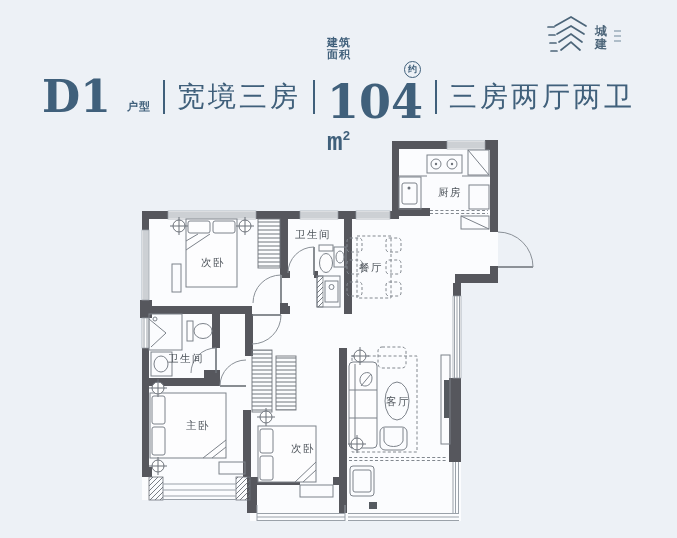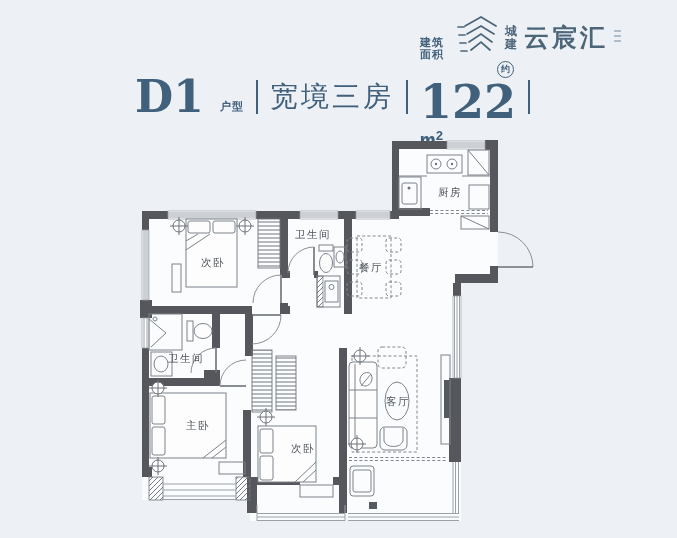--- a/index.html
+++ b/index.html
@@ -81,44 +81,46 @@
         <path d="M3 14 L9 14"></path>
         <path d="M4 22 L10 22"></path>
         <path d="M5 30 L11 30"></path>
         <path d="M6 38 L12 38"></path>
       </g>
     </svg>
     <div class="brand">
       <span>城</span>
       <span>建</span>
     </div>
-    <div class="name">云宸汇</div>
     <div class="seal"></div>
   </div>
 
   <div class="header">
     <div class="hdr-item">
       <span class="d1">D1</span>
       <span class="d1sub">户型</span>
     </div>
     <div class="divider"></div>
     <div class="hdr-item">
       <span class="big-cn">宽境三房</span>
     </div>
     <div class="divider"></div>
     <div class="area">
       <div class="area-label">
         <div>建筑</div>
         <div>面积</div>
       </div>
       <div class="approx">约</div>
-      <span class="num">122</span>
+      <span class="num">104</span>
       <span class="unit"><span>m</span><sup>2</sup></span>
     </div>
     <div class="divider"></div>
+    <div class="hdr-item">
+      <span class="big-cn">三房两厅两卫</span>
+    </div>
   </div>
 
   <svg class="plan" width="677" height="538" viewBox="0 0 677 538">
     <defs>
       <pattern id="rungs" patternUnits="userSpaceOnUse" width="20" height="4">
         <path d="M0 2 H20" stroke="#70757c" stroke-width="1"></path>
       </pattern>
       <pattern id="hatch" patternUnits="userSpaceOnUse" width="5" height="5">
         <path d="M0 5 L5 0" stroke="#6a6f76" stroke-width="0.9"></path>
       </pattern>

